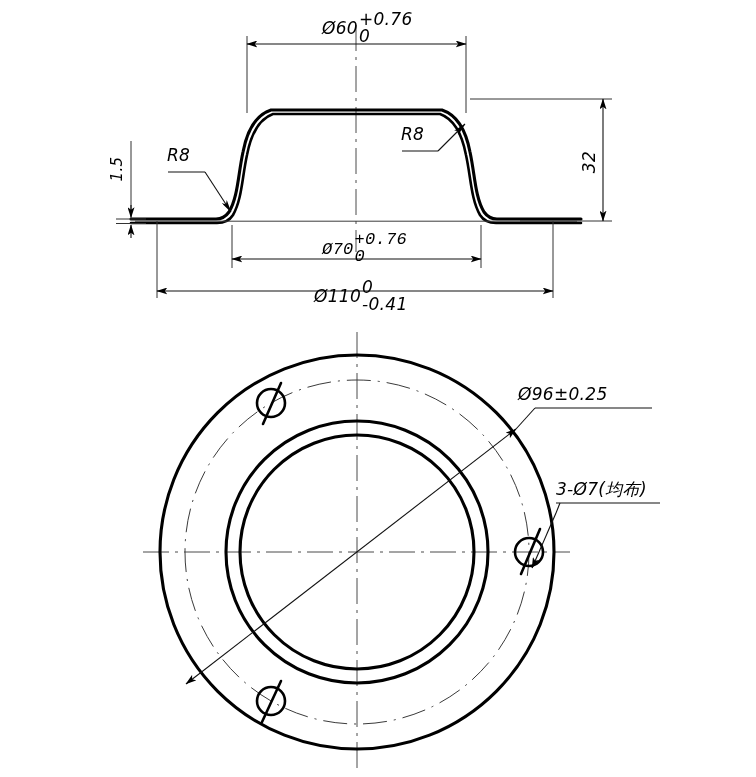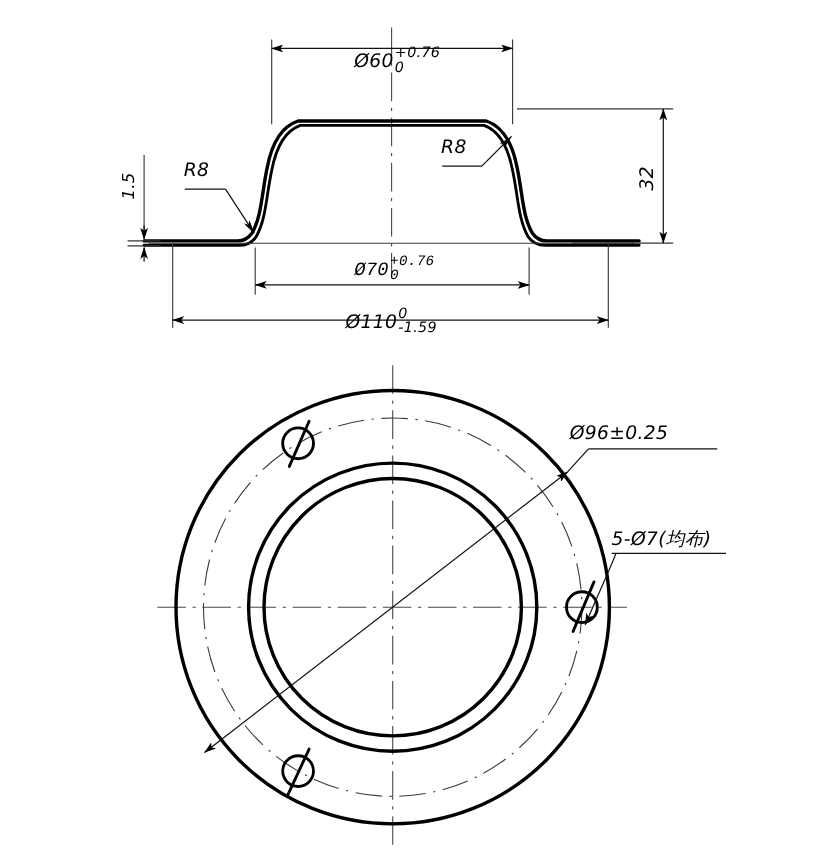--- a/index.html
+++ b/index.html
@@ -47,21 +47,21 @@
     font-size: 17px;
     color: #000000;
     white-space: nowrap;
     letter-spacing: 0.3px;
   }
   .dimtext .tolstack {
     display: inline-flex;
     flex-direction: column;
     align-items: flex-start;
     vertical-align: middle;
-    font-size: 13px;
+    font-size: 17px;
     line-height: 1.02;
     margin-left: 1px;
     position: relative;
     top: -1px;
   }
   .dimtext .tolstack span { display: block; }
   .rot90 {
     transform: rotate(-90deg);
     transform-origin: 50% 50%;
   }
@@ -167,38 +167,38 @@
       <line class="leader" x1="532" y1="568" x2="556" y2="513" marker-start="url(#arrev)"></line>
       <line class="leader" x1="556" y1="513" x2="560" y2="503"></line>
       <line class="leader" x1="556" y1="503" x2="660" y2="503"></line>
 
       <line class="outline-t" x1="521" y1="574" x2="540" y2="529"></line>
       <line class="outline-t" x1="263" y1="424" x2="281" y2="383"></line>
       <line class="outline-t" x1="262" y1="722" x2="281" y2="681"></line>
     </g>
   </svg>
 
-  <div class="dimtext" style="left:322px; top:12px;margin-top:31px;">
+  <div class="dimtext" style="left:322px; top:12px;">
     <span>Ø60</span><span class="tolstack">
         <span>+0.76</span>
         <span>0</span>
       </span>
   </div>
 
   <div class="dimtext" style="left:322px; top:232px;font-family:Liberation Mono, monospace;">
     <span>Ø70</span><span class="tolstack">
         <span>+0.76</span>
         <span>0</span>
       </span>
   </div>
 
   <div class="dimtext" style="left:314px; top:280px;">
     <span>Ø110</span><span class="tolstack">
         <span>0</span>
-        <span>-1.59</span>
+        <span>-0.41</span>
       </span>
   </div>
 
   <div class="dimtext rot90" style="left:575px; top:152px; width:28px; text-align:center;">
     <span>32</span>
   </div>
 
   <div class="dimtext rot90" style="left:100px; top:160px; width:34px; text-align:center; font-size:15px;">
     <span>1.5</span>
   </div>
@@ -209,16 +209,16 @@
 
   <div class="dimtext" style="left:401px; top:124px;">
     <span>R8</span>
   </div>
 
   <div class="dimtext" style="left:518px; top:384px;">
     <span>Ø96±0.25</span>
   </div>
 
   <div class="dimtext" style="left:556px; top:478px;">
-    <span>5-Ø7(均布)</span>
+    <span>3-Ø7(均布)</span>
   </div>
 
 </div>
 
 </body></html>

